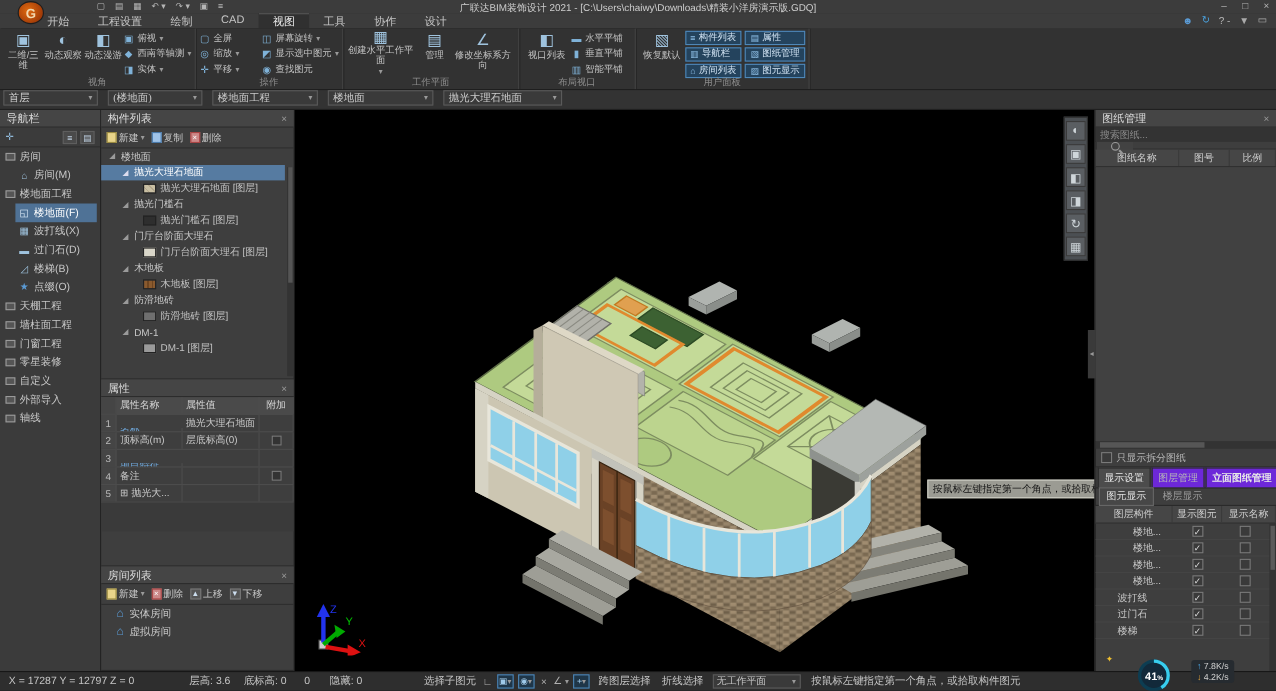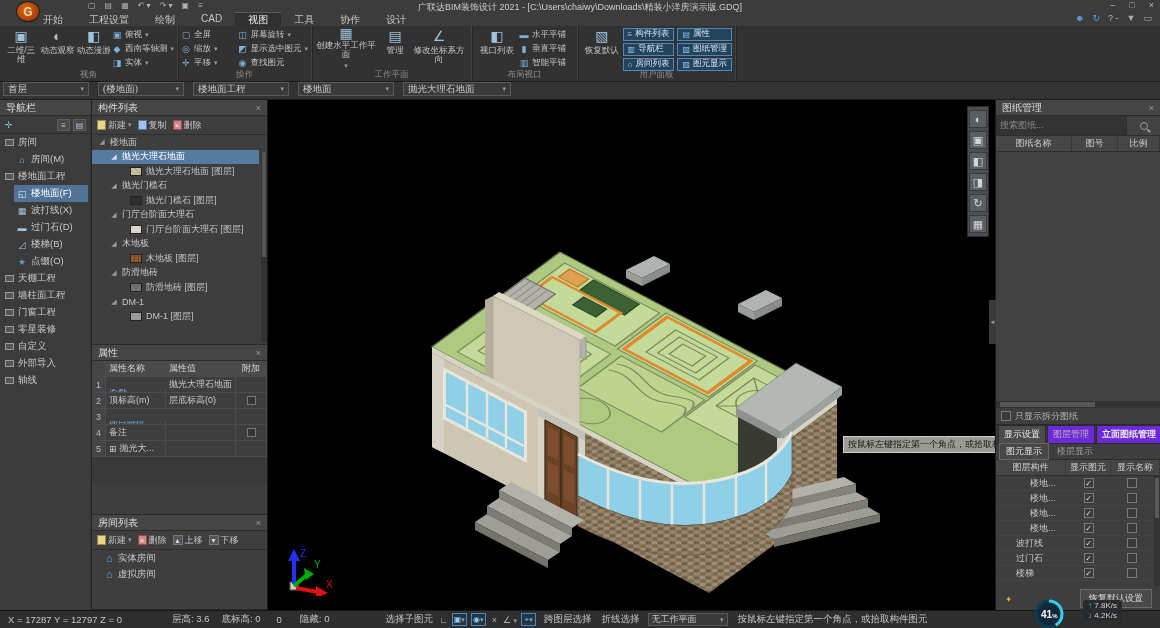--- a/index.html
+++ b/index.html
@@ -103,21 +103,21 @@
 .tooltip { position:absolute; left:575px; top:336px; background:#9b9b93; color:#141414; border:1px solid #cfcfc5; font-size:9px; padding:1px 4px; white-space:nowrap; }
 .axis { position:absolute; left:8px; bottom:14px; }
 
 
 .rightcol { position:absolute; top:100px; right:0; width:165px; bottom:18px; background:#3e3e3e; border-left:1px solid #1c1c1c; }
 .collapse-handle { position:absolute; left:-7px; top:200px; width:7px; height:44px; background:#3a3a3a; color:#999; font-size:7px; display:flex; align-items:center; justify-content:center; }
 .dm { height:325px; display:flex; flex-direction:column; border-bottom:1px solid #2a2a2a; position:relative; }
 .dm-toolbar { height:19px; display:flex; align-items:center; gap:7px; padding:0 6px; font-size:9px; border-bottom:1px solid #2e2e2e; }
 .dm-toolbar .dis { color:#6f6f6f; }
 .dm-toolbar .strong { color:#ececec; font-weight:bold; }
-.dm-search { height:20px; display:flex; border-bottom:1px solid #2e2e2e; }
+.dm-search { height:20px; display:flex; border-bottom:1px solid #2e2e2e;flex-direction:column; }
 .dm-search .inp { flex:1; background:#333; display:flex; align-items:center; padding:0 4px; color:#8a8a8a; font-size:9px; }
 .dm-search .btn { width:34px; background:#424242; border-left:1px solid #2e2e2e; display:flex; align-items:center; justify-content:center; }
 .gtable-h { display:flex; height:16px; background:#464646; border-bottom:1px solid #2e2e2e; font-size:9px; color:#cfcfcf; }
 .gc { display:flex; align-items:center; justify-content:center; border-right:1px solid #3a3a3a; }
 .dm-body { flex:1; background:#414141; }
 .hscroll { height:7px; background:#333; position:relative; }
 .hscroll .thumb { position:absolute; left:4px; top:1px; height:5px; width:95px; background:#565656; }
 .dm-footer { height:16px; display:flex; align-items:center; gap:4px; padding:0 5px; font-size:9px; color:#b5b5b5; }
 
 .ds { position:absolute; top:325px; left:0; right:0; bottom:0; display:flex; flex-direction:column; }
@@ -859,23 +859,20 @@
               <span class="cb checked"></span>
             </div>
             <div class="c3">
               <span class="cb"></span>
             </div>
           </div>
         <div class="ds-vscroll">
             <div class="thumb"></div>
           </div>
       </div>
-      <div class="ds-foot">
-        <button class="reset-btn">恢复默认设置</button>
-      </div>
     </div>
   </div>
 
   <div class="statusbar">
     <span class="sb sb-coords">X = 17287 Y = 12797 Z = 0</span>
     <span class="sb" style="margin-left:14px">层高: 3.6</span>
     <span class="sb" style="margin-left:12px">底标高: 0</span>
     <span class="sb" style="margin-left:16px">0</span>
     <span class="sb" style="margin-left:18px">隐藏: 0</span>
     <span class="sb" style="margin-left:56px">选择子图元</span>

